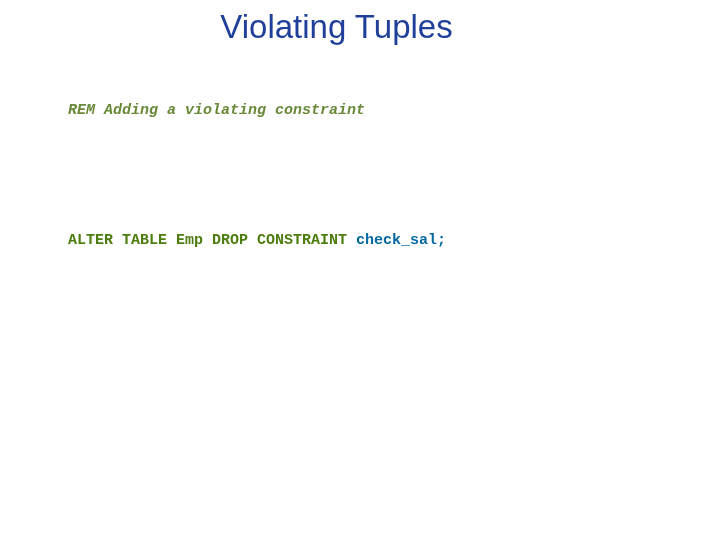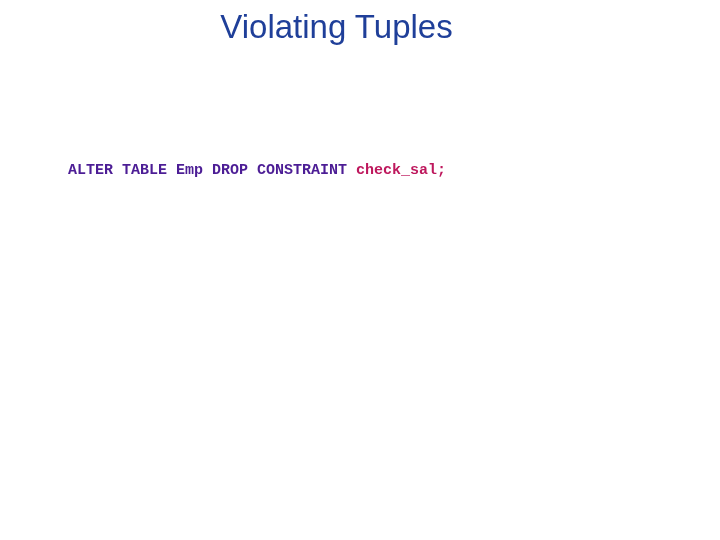--- a/index.html
+++ b/index.html
@@ -29,32 +29,33 @@
   .codeblock {
     font-family: "Courier New", Courier, monospace;
     font-size: 15px;
     font-weight: bold;
     line-height: 1.55;
     margin-left: 40px;
     margin-right: 20px;
     white-space: pre-wrap;
   }
   .rem  { color: #6a8a3a; font-style: italic; }
-  .sql  { color: #4c1d95; text-align: right; }
-  .obj  { color: #be185d; }
+  .sql  { color: #4d7c0f; text-align: right; }
+  .obj  { color: #0369a1; }
   .spacer { height: 14px; }
 </style>
 </head>
 <body>
 
 <div class="slide">
 
   <h1 class="title">Violating Tuples</h1>
 
   <div class="codeblock">
+    <div class="rem">REM Adding a violating constraint</div>
     <div class="spacer"></div>
     <div><span class="sql">ALTER TABLE Emp DROP CONSTRAINT </span><span class="obj">check_sal;</span></div>
     <div class="spacer"></div>
     <div class="spacer"></div>
     
     
     
     
     
   </div>

